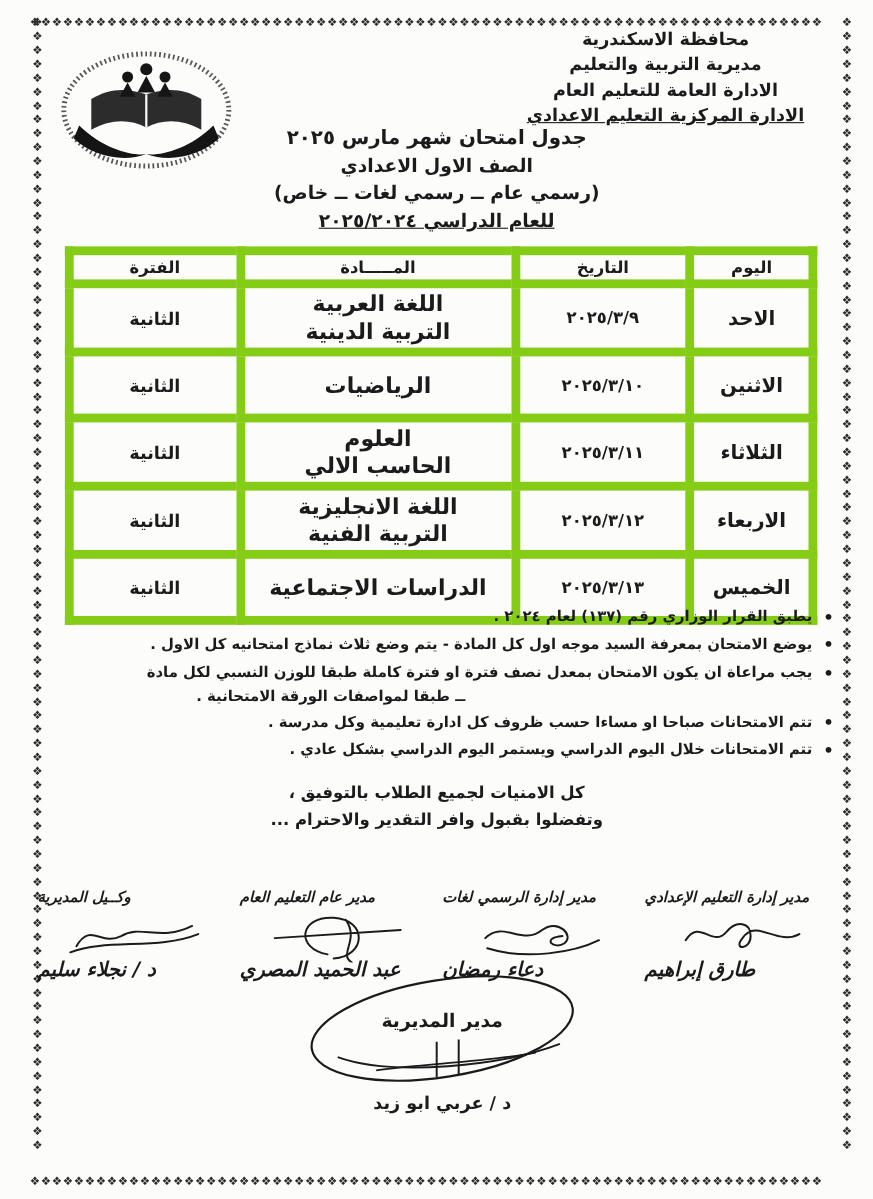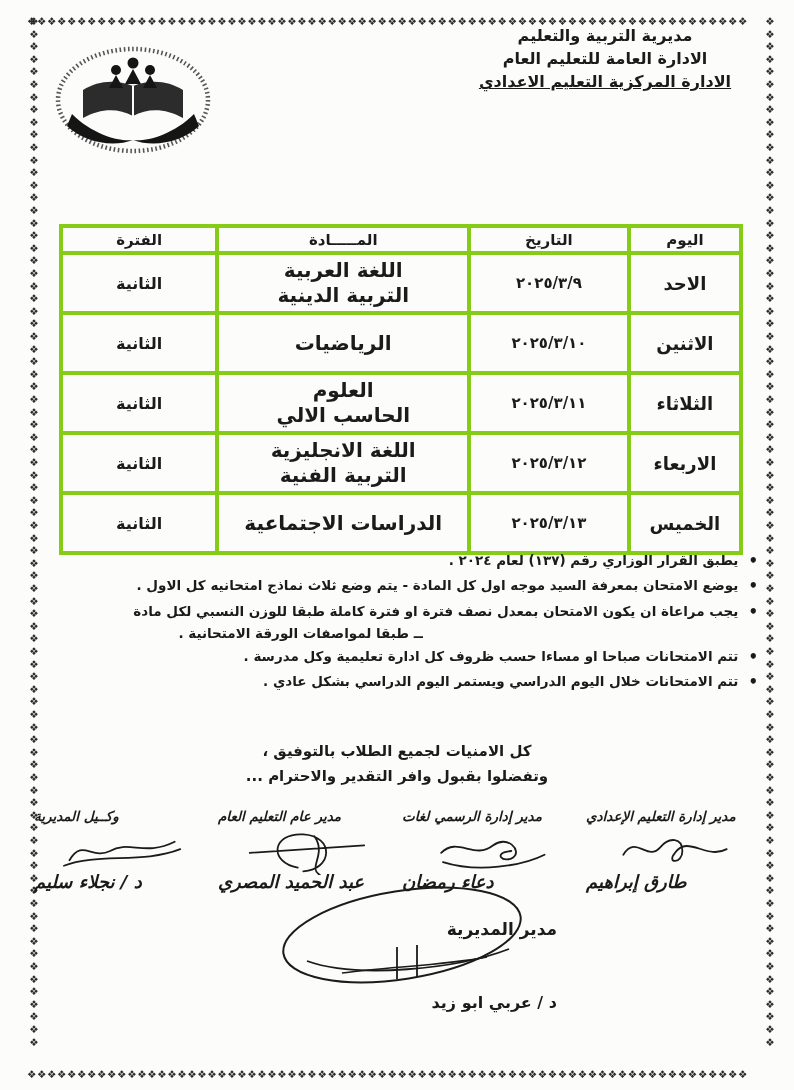--- a/index.html
+++ b/index.html
@@ -26,67 +26,68 @@
 
   
   .titleblk{position:absolute; top:113px; left:0; width:100%; text-align:center;}
   .titleblk .t1{font-size:18px; line-height:26px;}
   .titleblk .t2{font-size:17px; line-height:25px;}
   .titleblk .u{text-decoration:underline;}
 
   
   table.sched{position:absolute; left:59px; top:224px; width:684px;
               border-collapse:collapse; table-layout:fixed;}
-  table.sched th, table.sched td{border:4px solid #84cc16; text-align:center;
+  table.sched th, table.sched td{border:8px solid #84cc16; text-align:center;
               vertical-align:middle; padding:2px 4px;}
   table.sched thead tr{height:27px;}
   table.sched tbody tr{height:60px;}
   th{font-size:15px;}
   .w-day{width:16.5%;} .w-date{width:23.5%;} .w-subj{width:37%;} .w-per{width:23%;}
   td.c-day{font-size:18px;}
   td.c-date{font-size:15px; letter-spacing:1.5px;}
   td.c-subj{font-size:20px; line-height:1.25;}
   td.c-per{font-size:16px;}
 
   
   .notes{position:absolute; top:551px; right:36px; left:40px; font-size:13.5px;}
   .note{margin-bottom:5px; line-height:1.35;}
   .note .blt{display:inline-block; margin-left:10px; font-size:15px; vertical-align:middle;}
   .note .sub{padding-right:335px; margin-top:2px;}
 
   
-  .closing{position:absolute; top:739px; left:0; width:100%; text-align:center;
+  .closing{position:absolute; top:708px; left:0; width:100%; text-align:center;
            font-size:15px; line-height:25px;}
 
   
   .sigrow{position:absolute; top:808px; right:30px; left:34px; display:flex; gap:6px;}
   .sigcol{flex:1; text-align:left;font-style:italic;}
   .sigcol .stitle{font-size:13.5px; line-height:17px; white-space:nowrap;}
   .sigcol svg{display:block; margin:2px auto 0; width:130px; height:48px;}
   .sigcol .sname{font-size:18px; margin-top:-4px;}
 
   
-  .director{position:absolute; top:883px; left:247px; width:310px; }
+  .director{position:absolute; top:883px; left:247px; width:310px; text-align:center;}
   .director .ovalwrap{position:relative; width:310px; height:108px;}
   .director .ovalwrap svg{position:absolute; inset:0; width:310px; height:108px;}
   .director .dtitle{position:absolute; top:36px; left:0; width:100%; font-size:17px;}
   .director .dname{font-size:16px; margin-top:2px;}
   svg path, svg ellipse, svg line{vector-effect:non-scaling-stroke;}
 </style>
 </head>
 <body>
 
 <div class="page">
 
   <div class="chain chain-top">❖❖❖❖❖❖❖❖❖❖❖❖❖❖❖❖❖❖❖❖❖❖❖❖❖❖❖❖❖❖❖❖❖❖❖❖❖❖❖❖❖❖❖❖❖❖❖❖❖❖❖❖❖❖❖❖❖❖❖❖❖❖❖❖❖❖❖❖❖❖❖❖</div>
   <div class="chain chain-bottom">❖❖❖❖❖❖❖❖❖❖❖❖❖❖❖❖❖❖❖❖❖❖❖❖❖❖❖❖❖❖❖❖❖❖❖❖❖❖❖❖❖❖❖❖❖❖❖❖❖❖❖❖❖❖❖❖❖❖❖❖❖❖❖❖❖❖❖❖❖❖❖❖</div>
   <div class="chain chain-v chain-left">❖❖❖❖❖❖❖❖❖❖❖❖❖❖❖❖❖❖❖❖❖❖❖❖❖❖❖❖❖❖❖❖❖❖❖❖❖❖❖❖❖❖❖❖❖❖❖❖❖❖❖❖❖❖❖❖❖❖❖❖❖❖❖❖❖❖❖❖❖❖❖❖❖❖❖❖❖❖❖❖❖❖</div>
   <div class="chain chain-v chain-right">❖❖❖❖❖❖❖❖❖❖❖❖❖❖❖❖❖❖❖❖❖❖❖❖❖❖❖❖❖❖❖❖❖❖❖❖❖❖❖❖❖❖❖❖❖❖❖❖❖❖❖❖❖❖❖❖❖❖❖❖❖❖❖❖❖❖❖❖❖❖❖❖❖❖❖❖❖❖❖❖❖❖</div>
 
   <div class="org" dir="rtl">
+    <div>محافظة الاسكندرية</div>
     <div>مديرية التربية والتعليم</div>
     <div>الادارة العامة للتعليم العام</div>
     <div class="u">الادارة المركزية التعليم الاعدادي</div>
   </div>
 
   <div class="logo">
     <svg viewBox="0 0 162 118" xmlns="http://www.w3.org/2000/svg">
       <ellipse cx="81" cy="58" rx="75" ry="51" fill="none" stroke="#3a3a3a" stroke-width="4.5" stroke-dasharray="1.6 2.6" opacity="0.85"></ellipse>
 
       <path d="M81 44 C62 37 46 39 31 48 L31 76 C49 66 66 66 81 74 Z" fill="#2c2c2c"></path>
@@ -98,20 +99,26 @@
 
       <circle cx="64" cy="28" r="5" fill="#151515"></circle>
       <circle cx="81" cy="21" r="5.5" fill="#151515"></circle>
       <circle cx="98" cy="28" r="5" fill="#151515"></circle>
       <path d="M64 33 L57 46 L71 46 Z" fill="#151515"></path>
       <path d="M81 27 L73 42 L89 42 Z" fill="#151515"></path>
       <path d="M98 33 L91 46 L105 46 Z" fill="#151515"></path>
     </svg>
   </div>
 
+  <div class="titleblk" dir="rtl">
+    <div class="t1">جدول امتحان شهر  مارس ٢٠٢٥</div>
+    <div class="t2">الصف الاول الاعدادي</div>
+    <div class="t2">(رسمي عام ــ رسمي لغات ــ خاص)</div>
+    <div class="t2 u">للعام الدراسي ٢٠٢٥/٢٠٢٤</div>
+  </div>
 
   <table class="sched" dir="rtl">
     <colgroup>
       <col class="w-day">
         <col class="w-date">
         <col class="w-subj">
         <col class="w-per">
     </colgroup>
     <thead>
       <tr>

